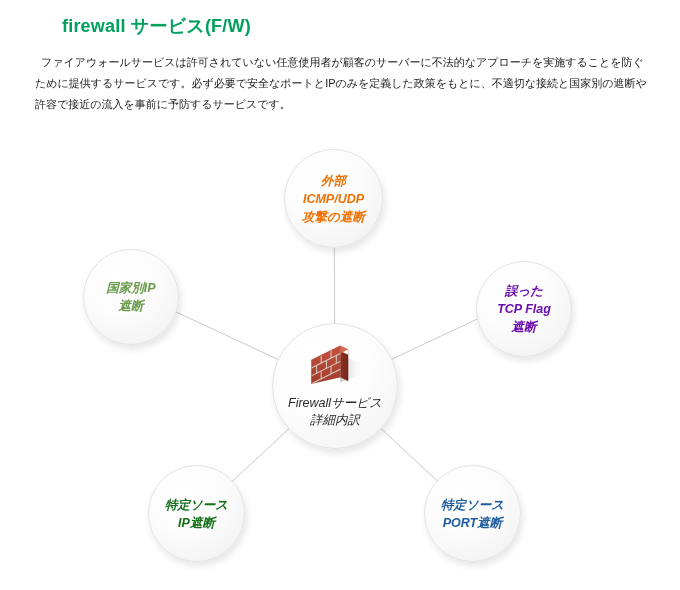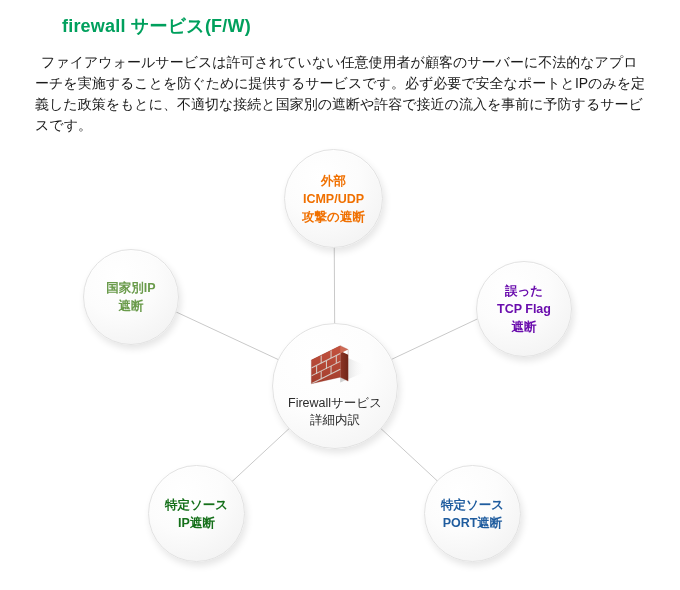--- a/index.html
+++ b/index.html
@@ -26,21 +26,21 @@
     letter-spacing: 0.2px;
     white-space: nowrap;
     margin-left: 32px;
   }
 
   #intro-paragraph {
     position: absolute;
     left: 35px;
     top: 52px;
     width: 612px;
-    font-size: 14px;
+    font-size: 11px;
     line-height: 21px;
     color: #1a1a1a;
     text-indent: 6px;
   }
 
   
   #diagram {
     position: absolute;
     left: 0;
     top: 130px;
@@ -60,20 +60,21 @@
     position: absolute;
     border-radius: 50%;
     background: radial-gradient(circle at 36% 28%, #ffffff 0%, #fcfcfc 42%, #f4f4f4 78%, #ebebeb 100%);
     border: 1px solid #e2e2e2;
     box-shadow: 2px 4px 7px rgba(0,0,0,0.10), inset 0 1px 1px rgba(255,255,255,0.9);
     box-sizing: border-box;
     display: flex;
     align-items: center;
     justify-content: center;
     text-align: center;
+    font-style: italic;
   }
 
   .node-label {
     font-size: 12.5px;
     line-height: 18px;
     font-weight: bold;
     white-space: pre-line;
     padding: 0 6px;
   }
 

